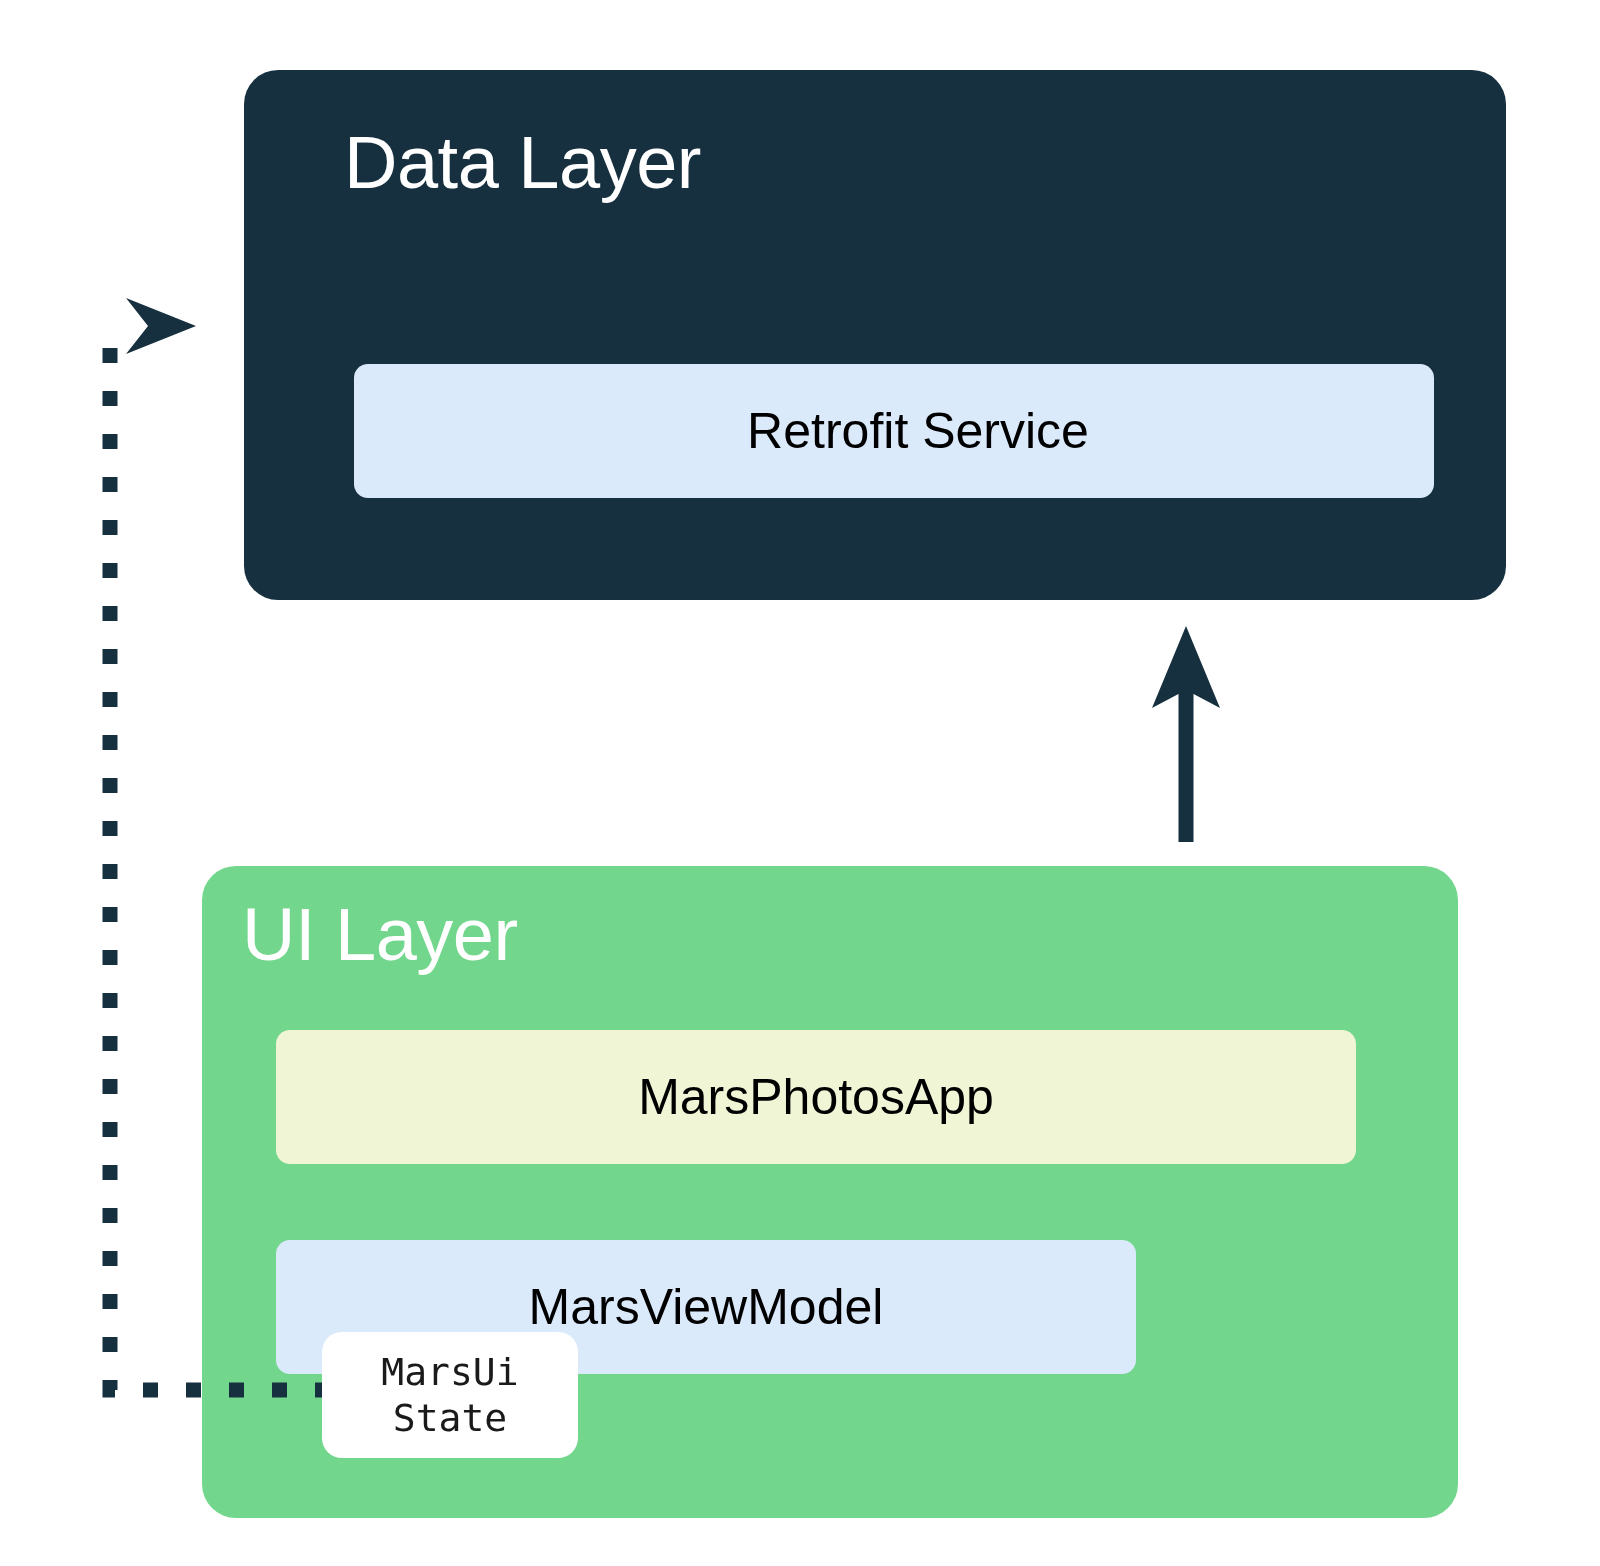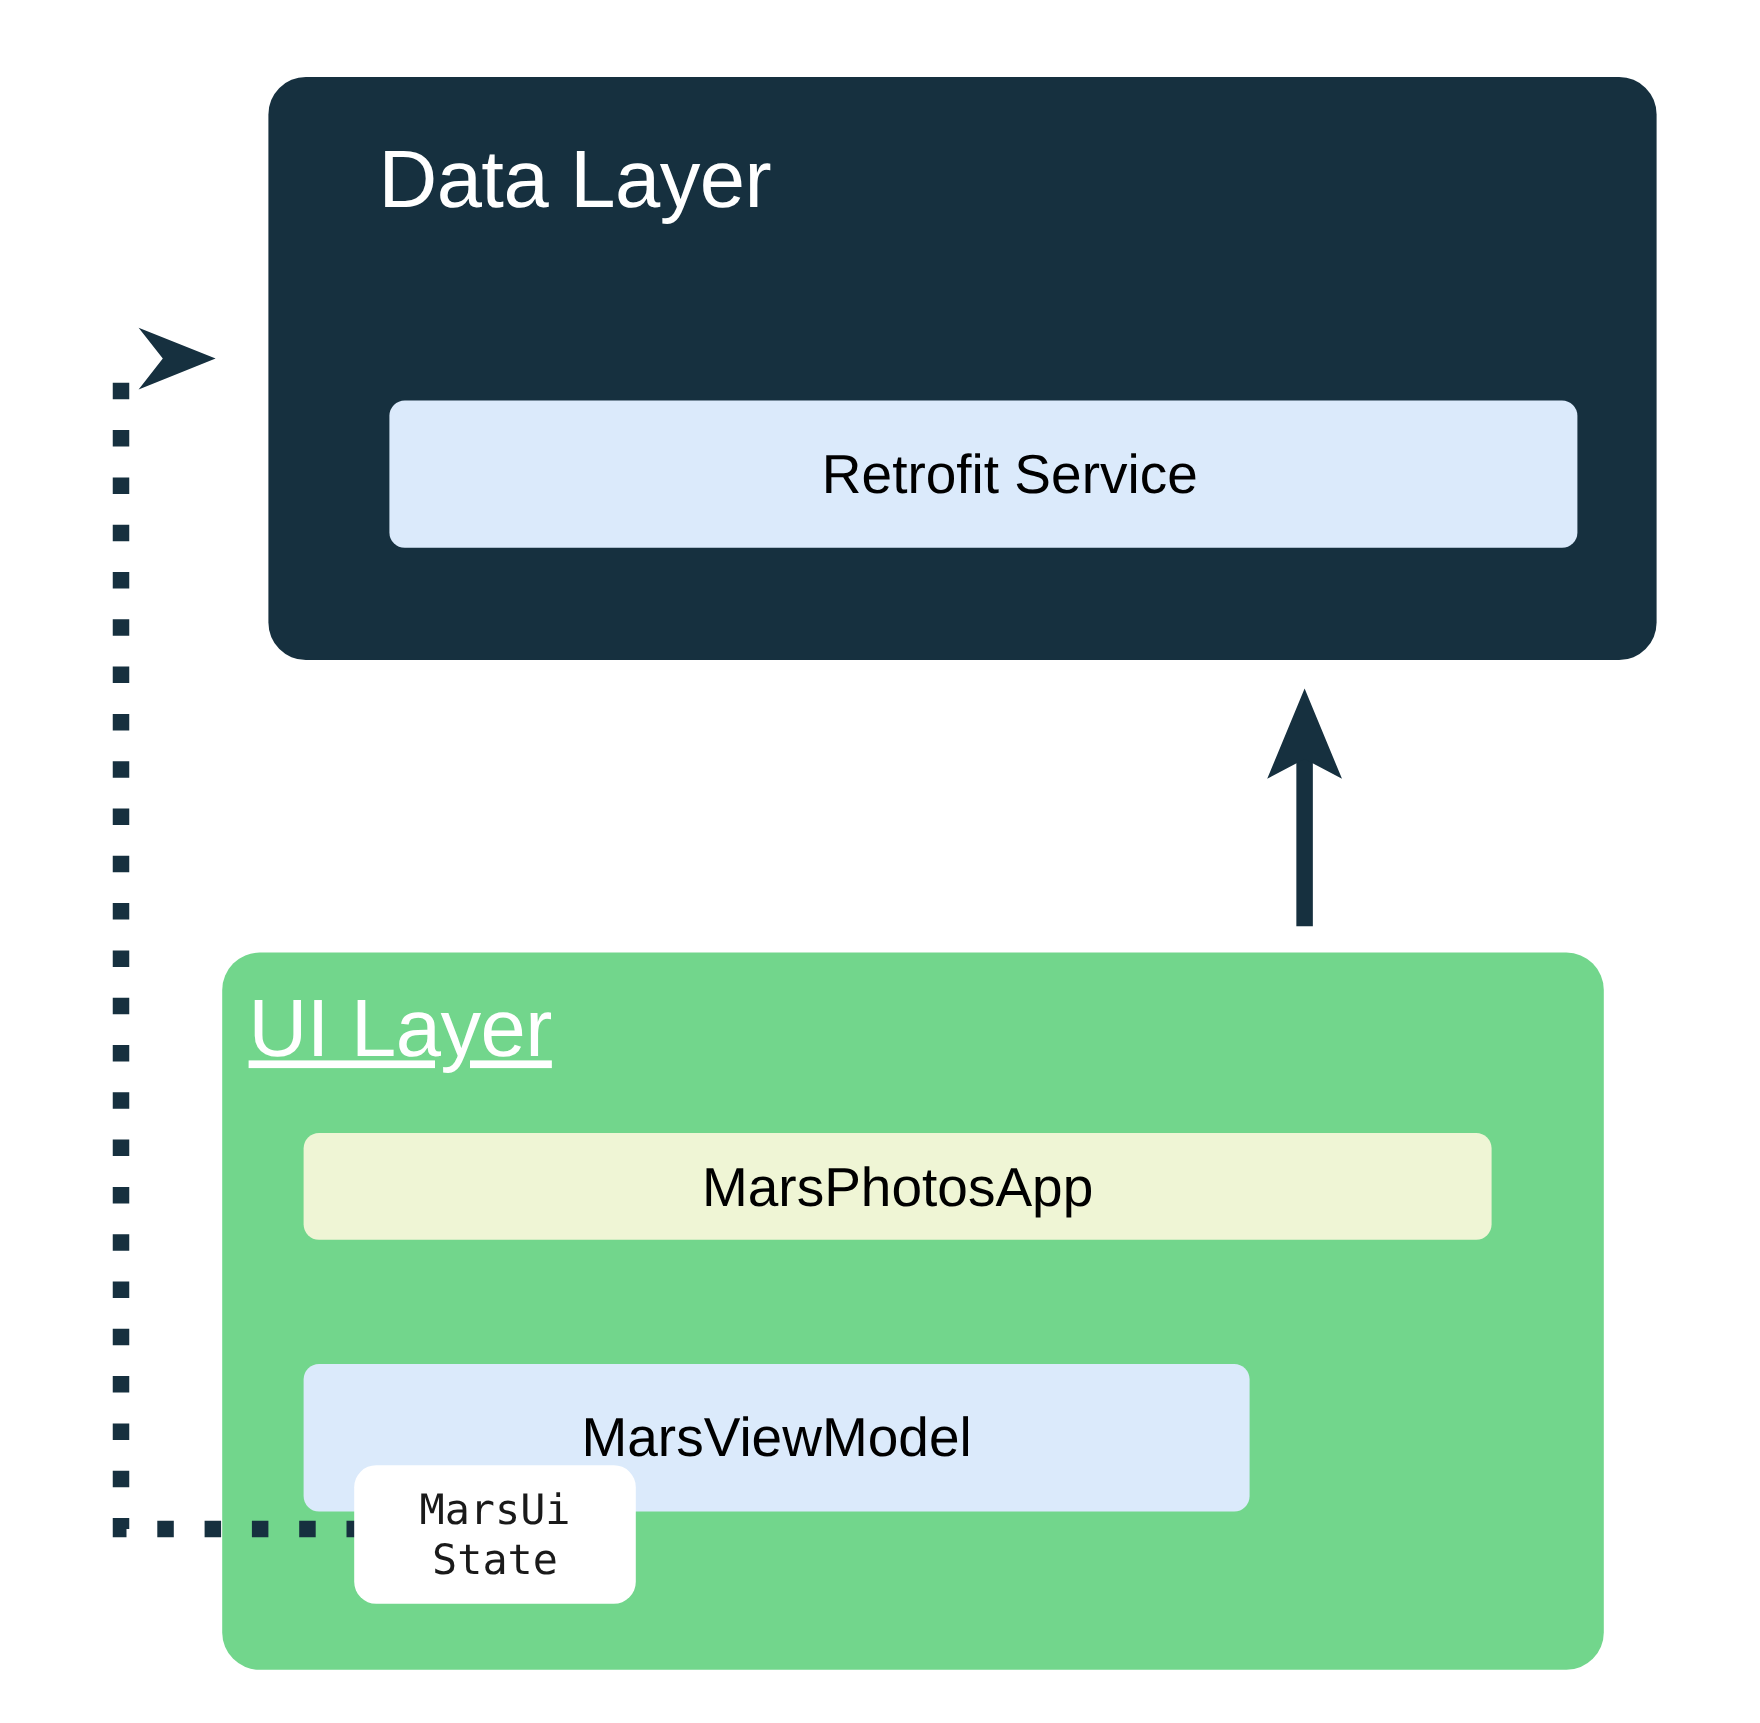--- a/index.html
+++ b/index.html
@@ -48,23 +48,22 @@
     font-weight: 400;
     line-height: 1;
     letter-spacing: -0.5px;
     white-space: nowrap;
   }
   #data-layer-title {
     left: 100px;
     top: 56px;
   }
   #ui-layer-title {
-    left: 24px;
+    left: 40px;
     top: 32px;
-    text-decoration: underline;
   }
 
   
   .component-box {
     position: absolute;
     box-sizing: border-box;
     border-radius: 14px;
     display: flex;
     align-items: center;
     justify-content: center;
@@ -78,21 +77,21 @@
     top: 294px;
     width: 1080px;
     height: 134px;
     background: #dbeafb;
     padding-left: 48px;
   }
   #mars-photos-app-box {
     left: 74px;
     top: 164px;
     width: 1080px;
-    height: 97px;
+    height: 134px;
     background: #eff5d5;
   }
   #mars-view-model-box {
     left: 74px;
     top: 374px;
     width: 860px;
     height: 134px;
     background: #dbeafb;
   }
 

